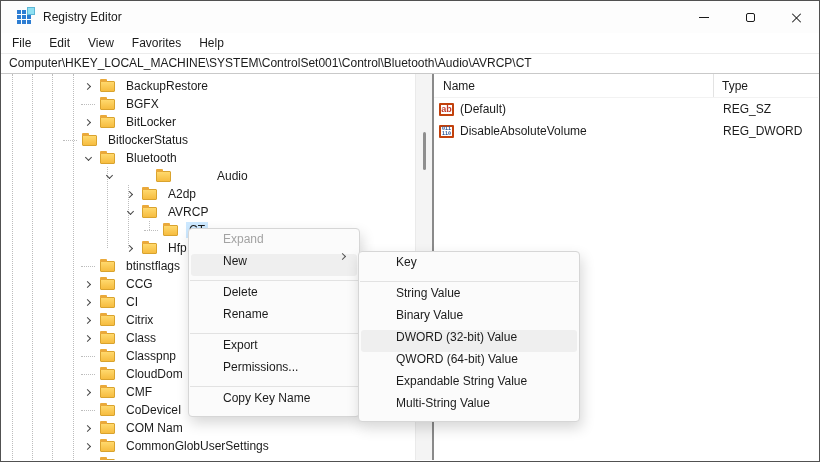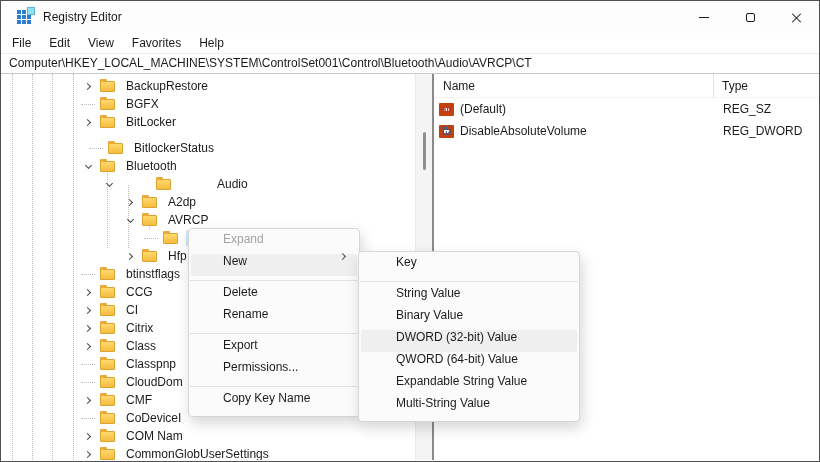--- a/index.html
+++ b/index.html
@@ -61,21 +61,21 @@
   .tlabel.sel { background:var(--sel,#cce8ff); }
 
   
   .list-header { display:flex; height:24px; align-items:center; border-bottom:1px solid #f2f2f2; }
   .hcell-name { width:280px; flex:none; padding-left:9px; border-right:1px solid #e3e3e3;
                 height:100%; display:flex; align-items:center; }
   .hcell-type { flex:1; padding-left:8px; }
   .lrow { display:flex; height:22px; align-items:center; }
   .cell-name { width:280px; flex:none; display:flex; align-items:center; padding-left:5px; overflow:hidden; }
   .cell-type { flex:1; padding-left:9px; }
-  .vicon { width:15px; height:13px; flex:none; margin-right:6px; border:5px solid #c2410c;
+  .vicon { width:15px; height:13px; flex:none; margin-right:6px; border:2px solid #c2410c;
            background:#fff; display:flex; flex-direction:column; align-items:center; justify-content:center;
            border-radius:1px; }
   .vicon.ab { font-size:9px; font-weight:bold; color:#c0392b; line-height:9px; }
   .vicon.bin { font-family:"DejaVu Sans Mono", monospace; font-size:5px; line-height:5px; color:#2b579a; font-weight:bold; }
 
   
   .menu { position:absolute; background:#fbfbfb; border:1px solid #d6d6d6; border-radius:4px;
           box-shadow:2px 6px 14px rgba(0,0,0,0.16); padding:3px 0; z-index:10; }
   #context-menu { left:187px; top:227px; width:172px; }
   #new-submenu  { left:357px; top:250px; width:222px; z-index:11; }
@@ -157,21 +157,21 @@
             <span class="folder"></span>
             <span class="tlabel">BGFX</span>
           </div>
           <div class="trow" style="padding-left: 78px;">
             <span class="chevbox">
               <span class="chev"></span>
             </span>
             <span class="folder"></span>
             <span class="tlabel">BitLocker</span>
           </div>
-          <div class="trow" style="padding-left: 86px; margin-top: 8px;">
+          <div class="trow" style="padding-left: 60px;">
             <span class="chevbox">
               <span class="stub"></span>
             </span>
             <span class="folder"></span>
             <span class="tlabel">BitlockerStatus</span>
           </div>
           <div class="trow" style="padding-left: 78px;">
             <span class="chevbox">
               <span class="chev exp"></span>
             </span>

